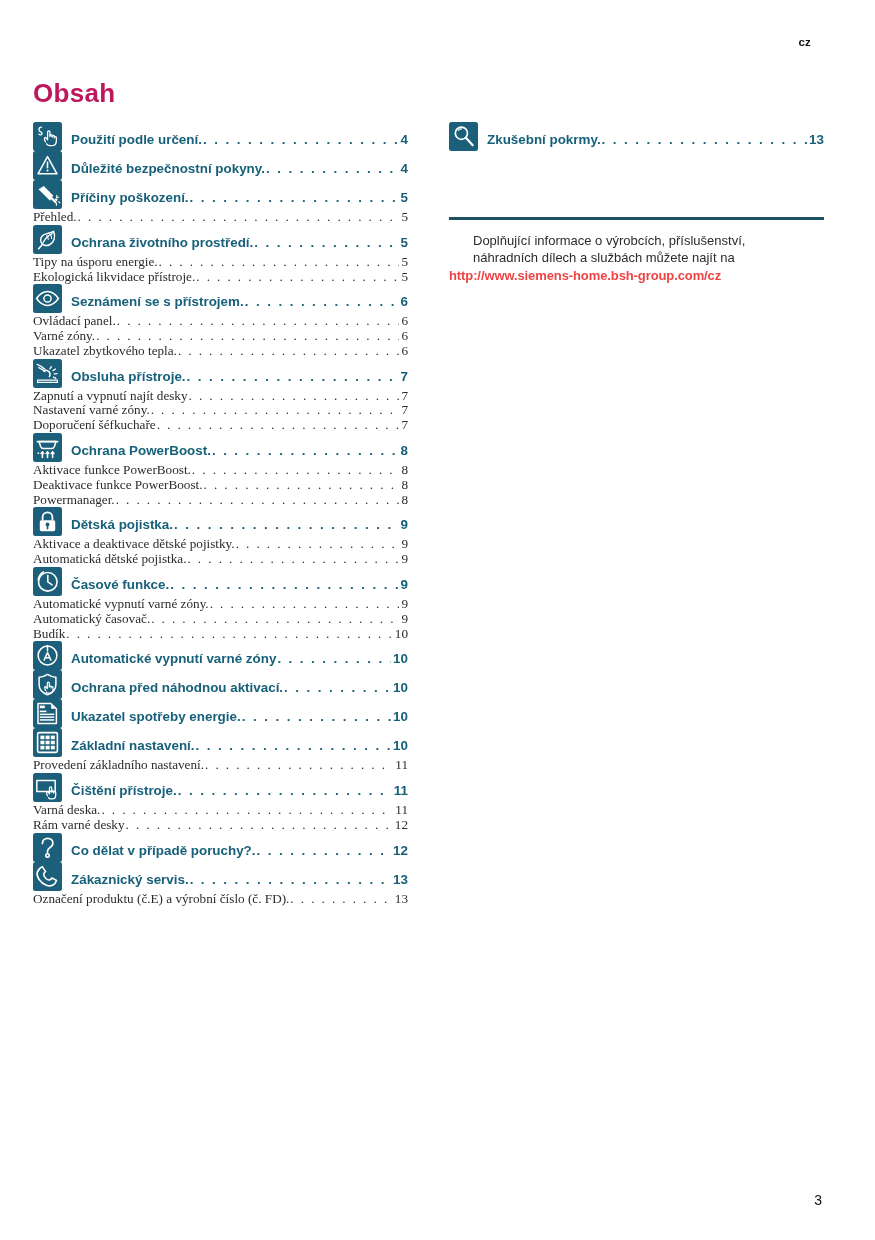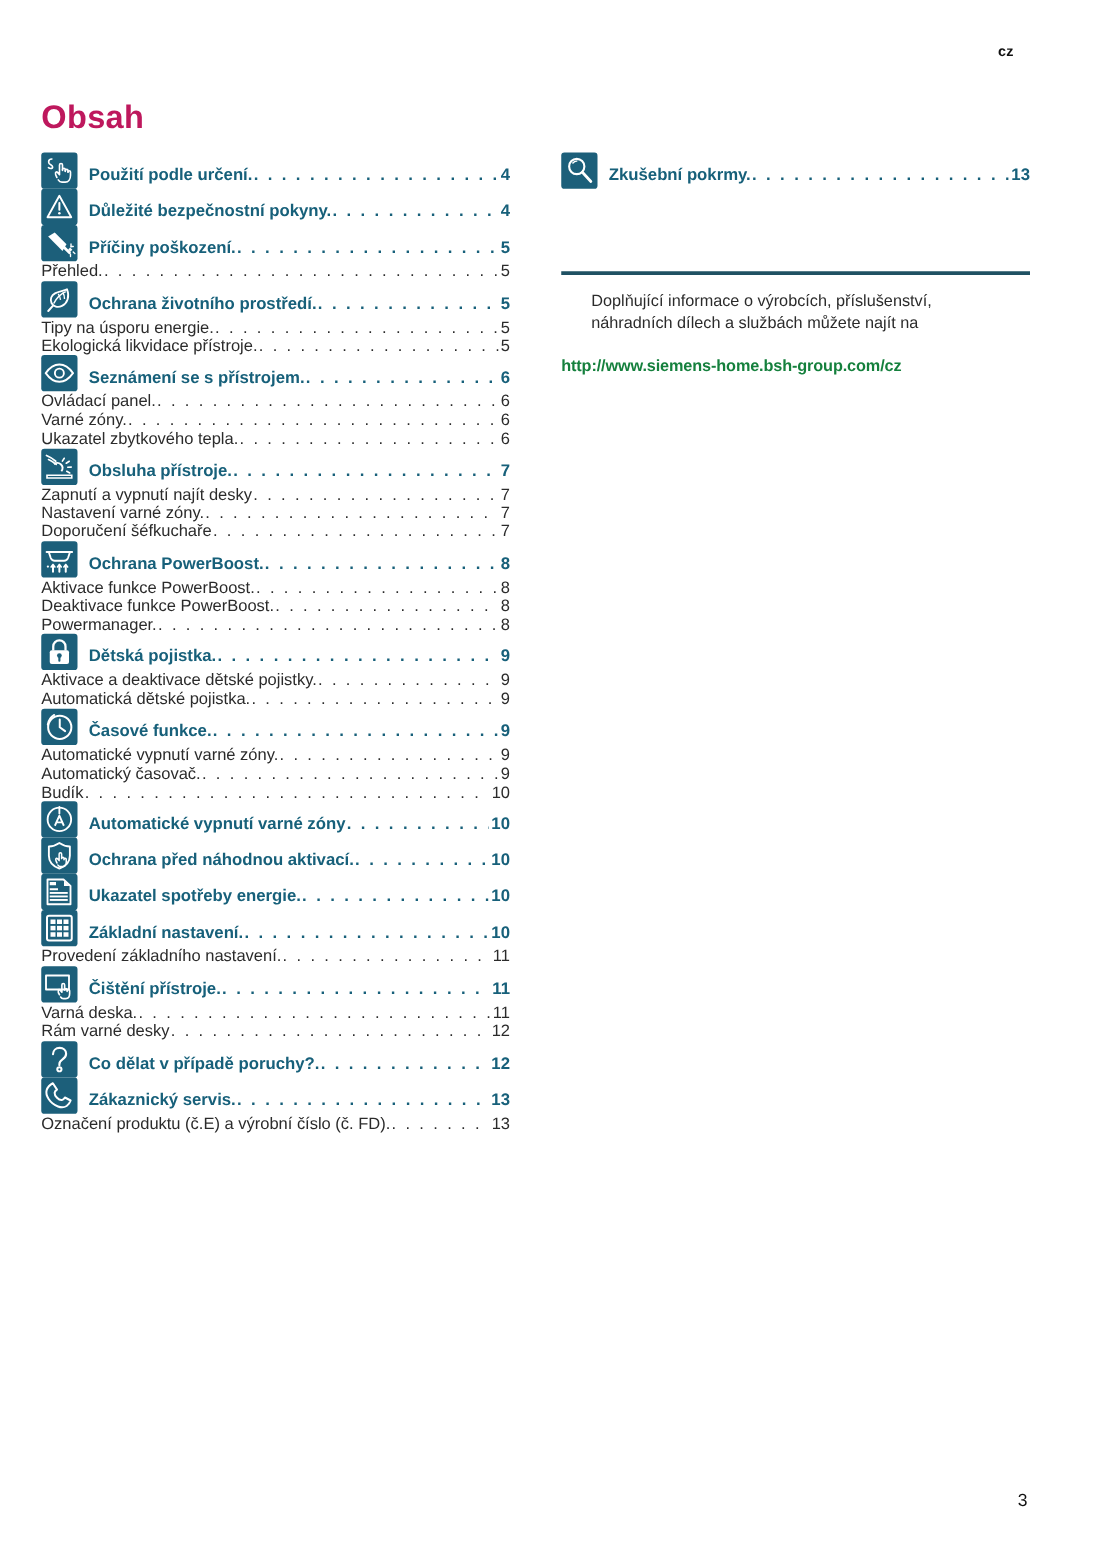--- a/index.html
+++ b/index.html
@@ -126,20 +126,21 @@
   }
   .chapter .entry-page {
     font-weight: bold;
     color: #17607a;
   }
 
   
   .subs {
     margin-left: 0;
     margin-top: 1px;
+    font-family: Liberation Serif, serif;
   }
   .sub {
     display: flex;
     align-items: baseline;
     line-height: 1.42;
   }
   .sub .entry-label,
   .sub .entry-dots,
   .sub .entry-page {
     color: #2b2b2b;
@@ -157,23 +158,23 @@
   }
   .note {
     margin-top: 12px;
     font-size: 13px;
     line-height: 1.32;
     color: #2b2b2b;
     width: 375px;
   }
   .note .url {
     font-weight: bold;
-    color: #15803d;
+    color: #ef4444;
     display: block;
-    margin-top: 18px;
+    margin-top: 1px;
     letter-spacing: -0.1px;
   }
   .note-line { display: block; margin-left: 24px; }
 </style>
 </head>
 <body>
 
 <div class="page">
 
   <div class="lang-tag">cz</div>

